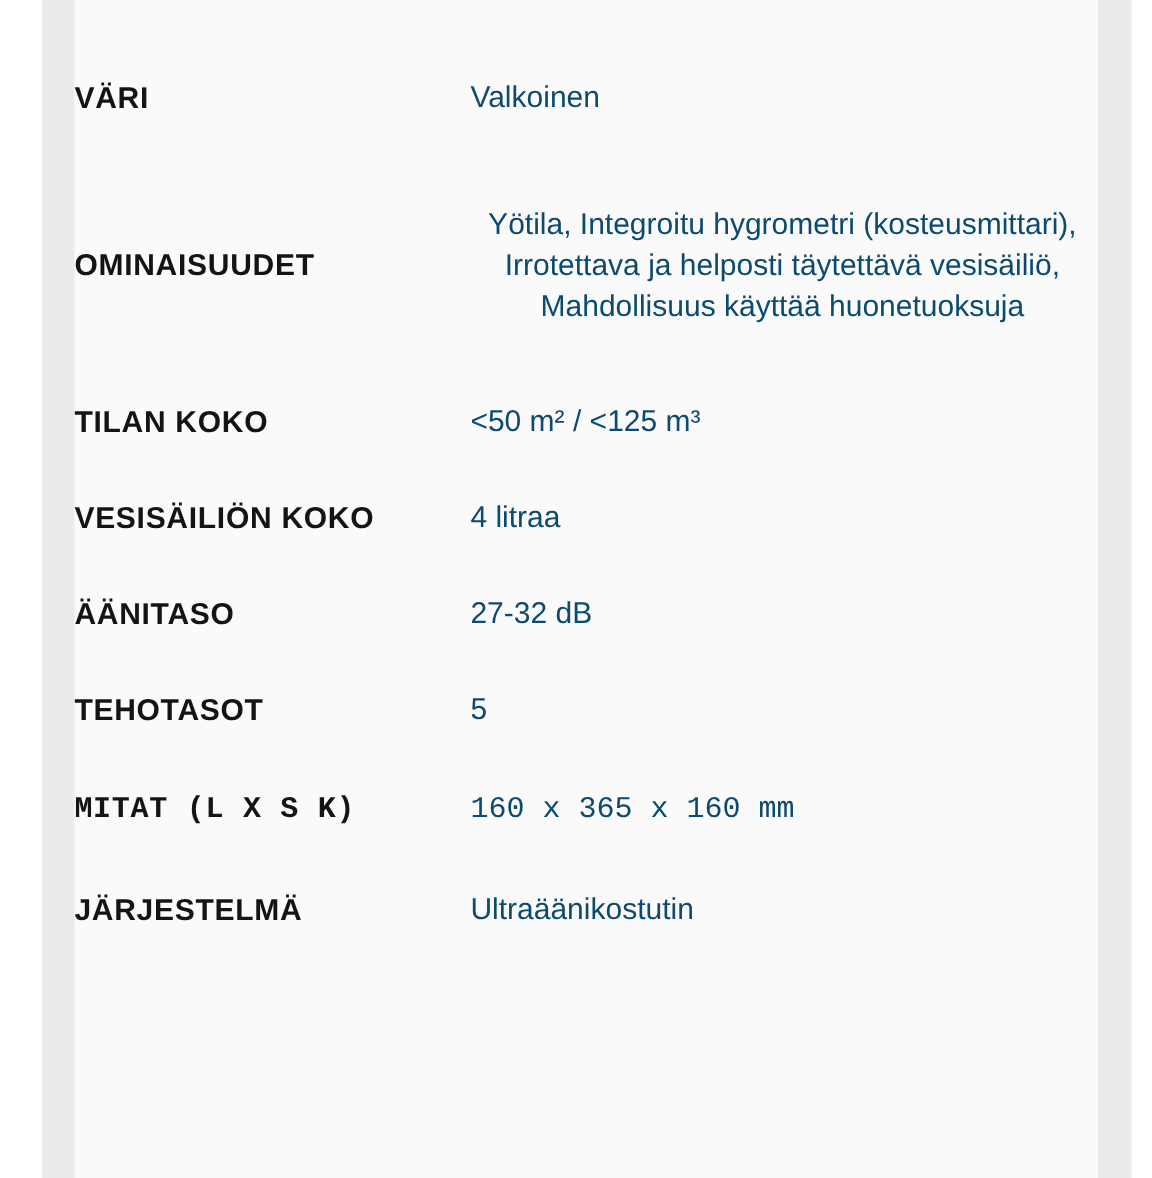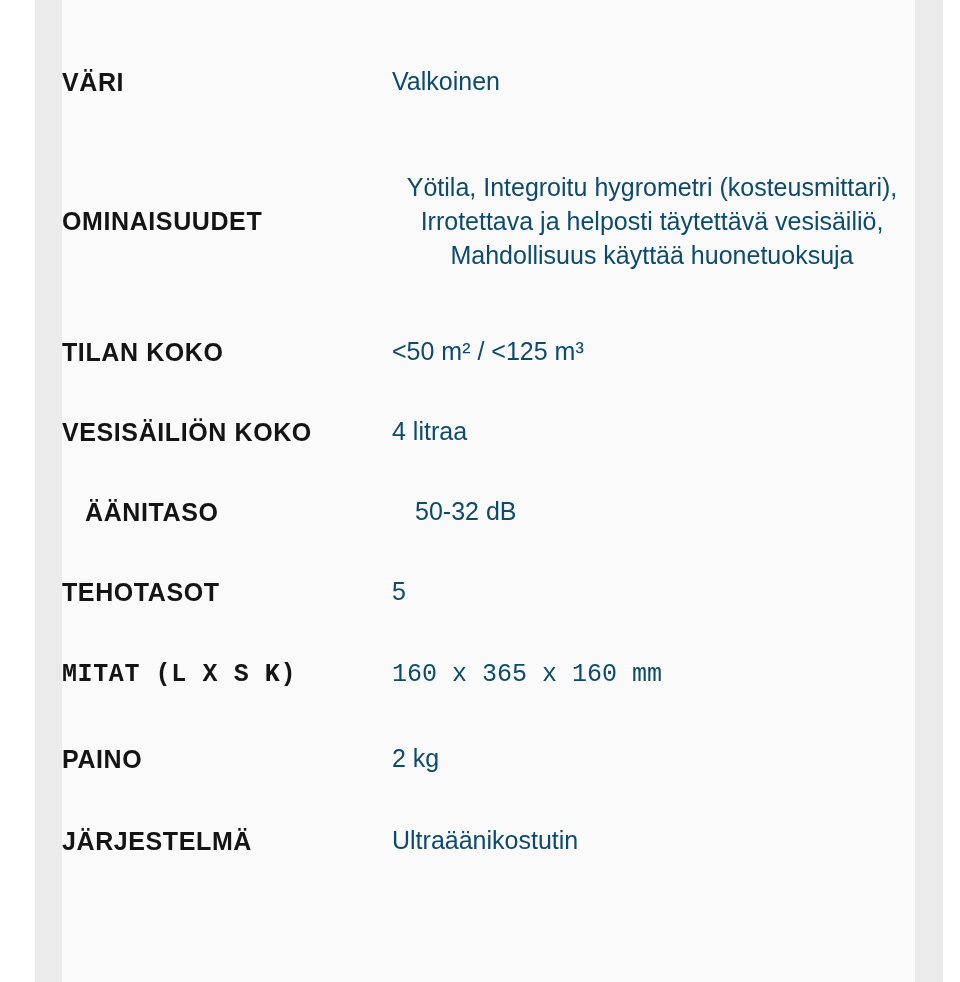--- a/index.html
+++ b/index.html
@@ -79,21 +79,21 @@
     line-height: 1.34;
     padding-right: 18px;
   }
 
   
   .row-color    td { height: 96px; }
   .row-features td { height: 182px; }
   .row-area     td { height: 80px; }
   .row-tank     td { height: 80px; }
   .row-energy   td { height: 80px; }
-  .row-noise    td { height: 80px; padding-left: 23px; }
+  .row-noise    td { height: 80px; }
   .row-levels   td { height: 80px; }
   .row-dims     td { height: 86px; font-family: Liberation Mono, monospace; }
   .row-weight   td { height: 82px; }
   .row-system   td { height: 82px; }
 
   .row-features .spec-value {
     line-height: 1.36;
     text-align: center;
   }
 
@@ -132,37 +132,33 @@
         </tr>
 
         <tr class="row-tank">
           <td class="spec-label">VESISÄILIÖN KOKO</td>
           <td class="spec-value">4 litraa</td>
         </tr>
 
 
         <tr class="row-noise">
           <td class="spec-label">ÄÄNITASO</td>
-          <td class="spec-value">50-32 dB</td>
+          <td class="spec-value">27-32 dB</td>
         </tr>
 
         <tr class="row-levels">
           <td class="spec-label">TEHOTASOT</td>
           <td class="spec-value">5</td>
         </tr>
 
         <tr class="row-dims">
           <td class="spec-label">MITAT (L X S K)</td>
           <td class="spec-value">160 x 365 x 160 mm</td>
         </tr>
 
-        <tr class="row-weight">
-          <td class="spec-label">PAINO</td>
-          <td class="spec-value">2 kg</td>
-        </tr>
 
         <tr class="row-system">
           <td class="spec-label">JÄRJESTELMÄ</td>
           <td class="spec-value">Ultraäänikostutin</td>
         </tr>
 
       </tbody>
     </table>
   </div>
 

